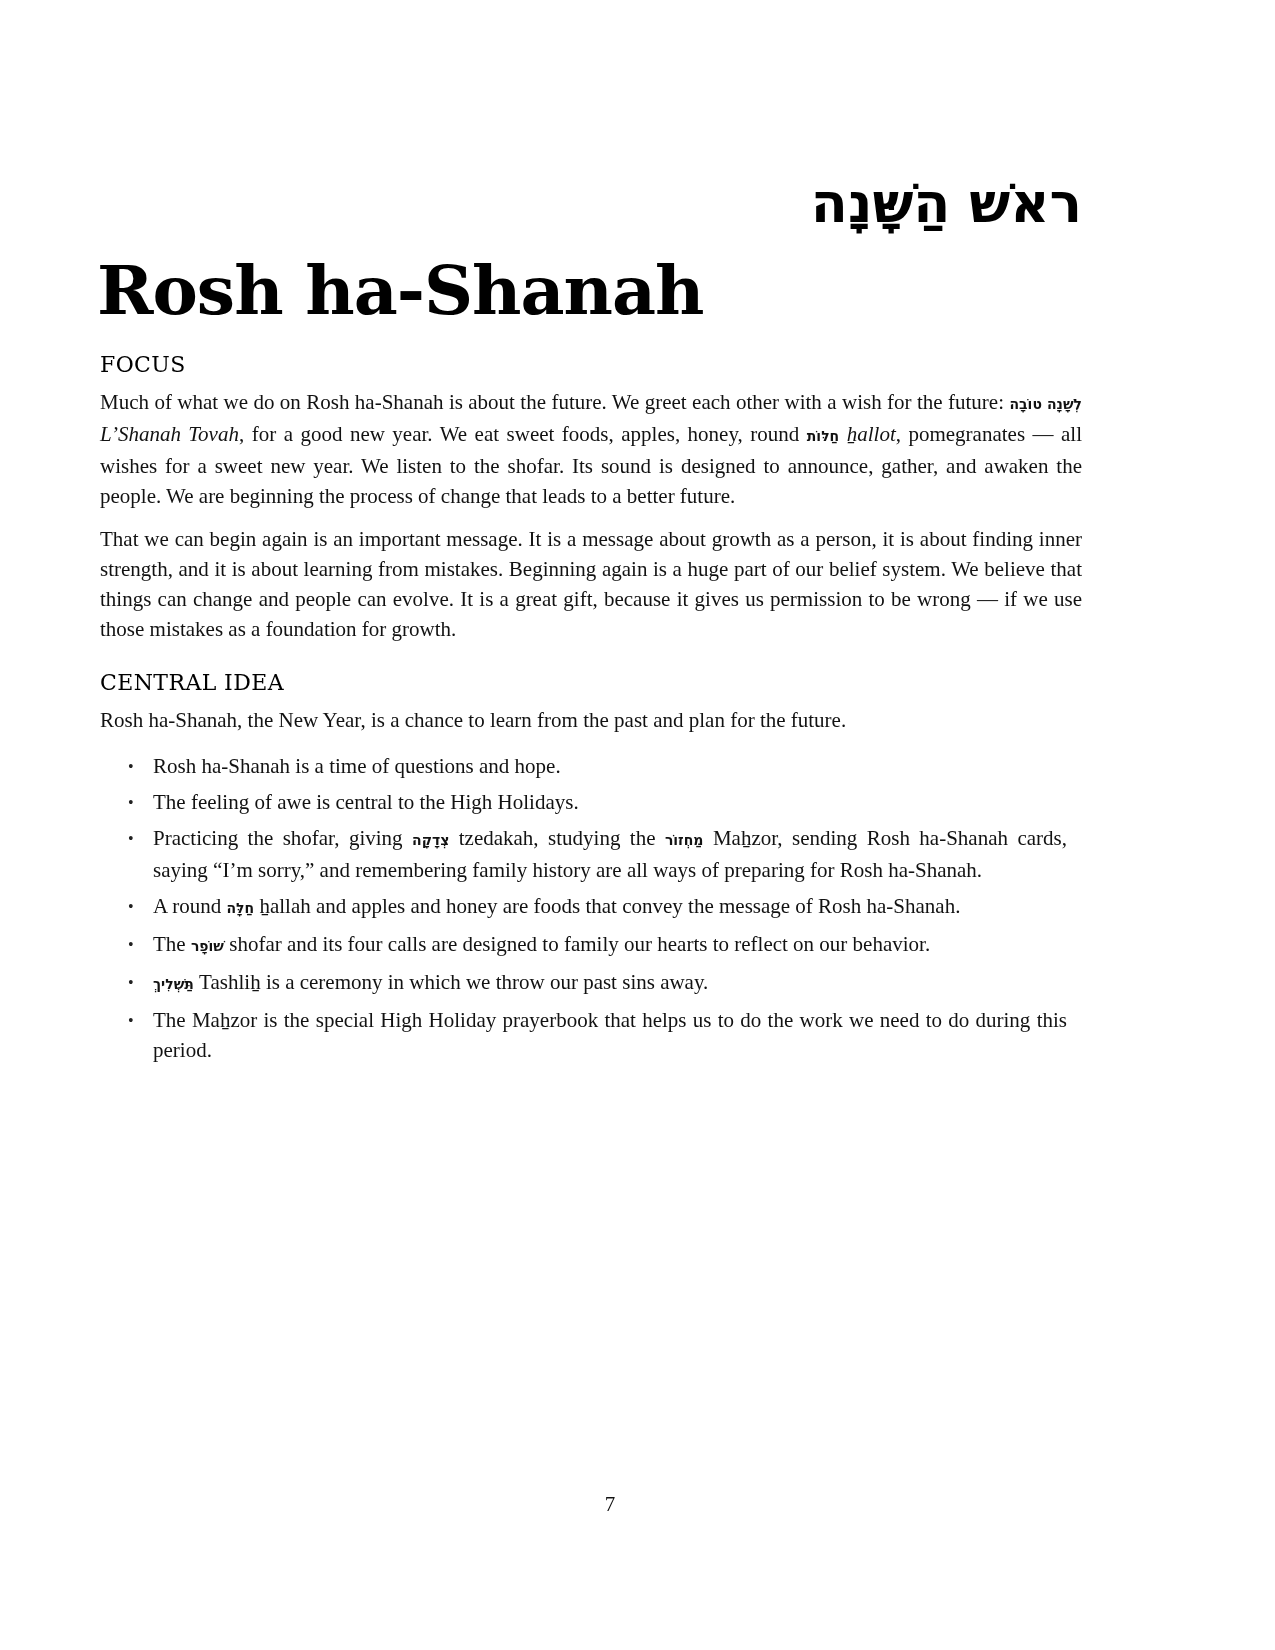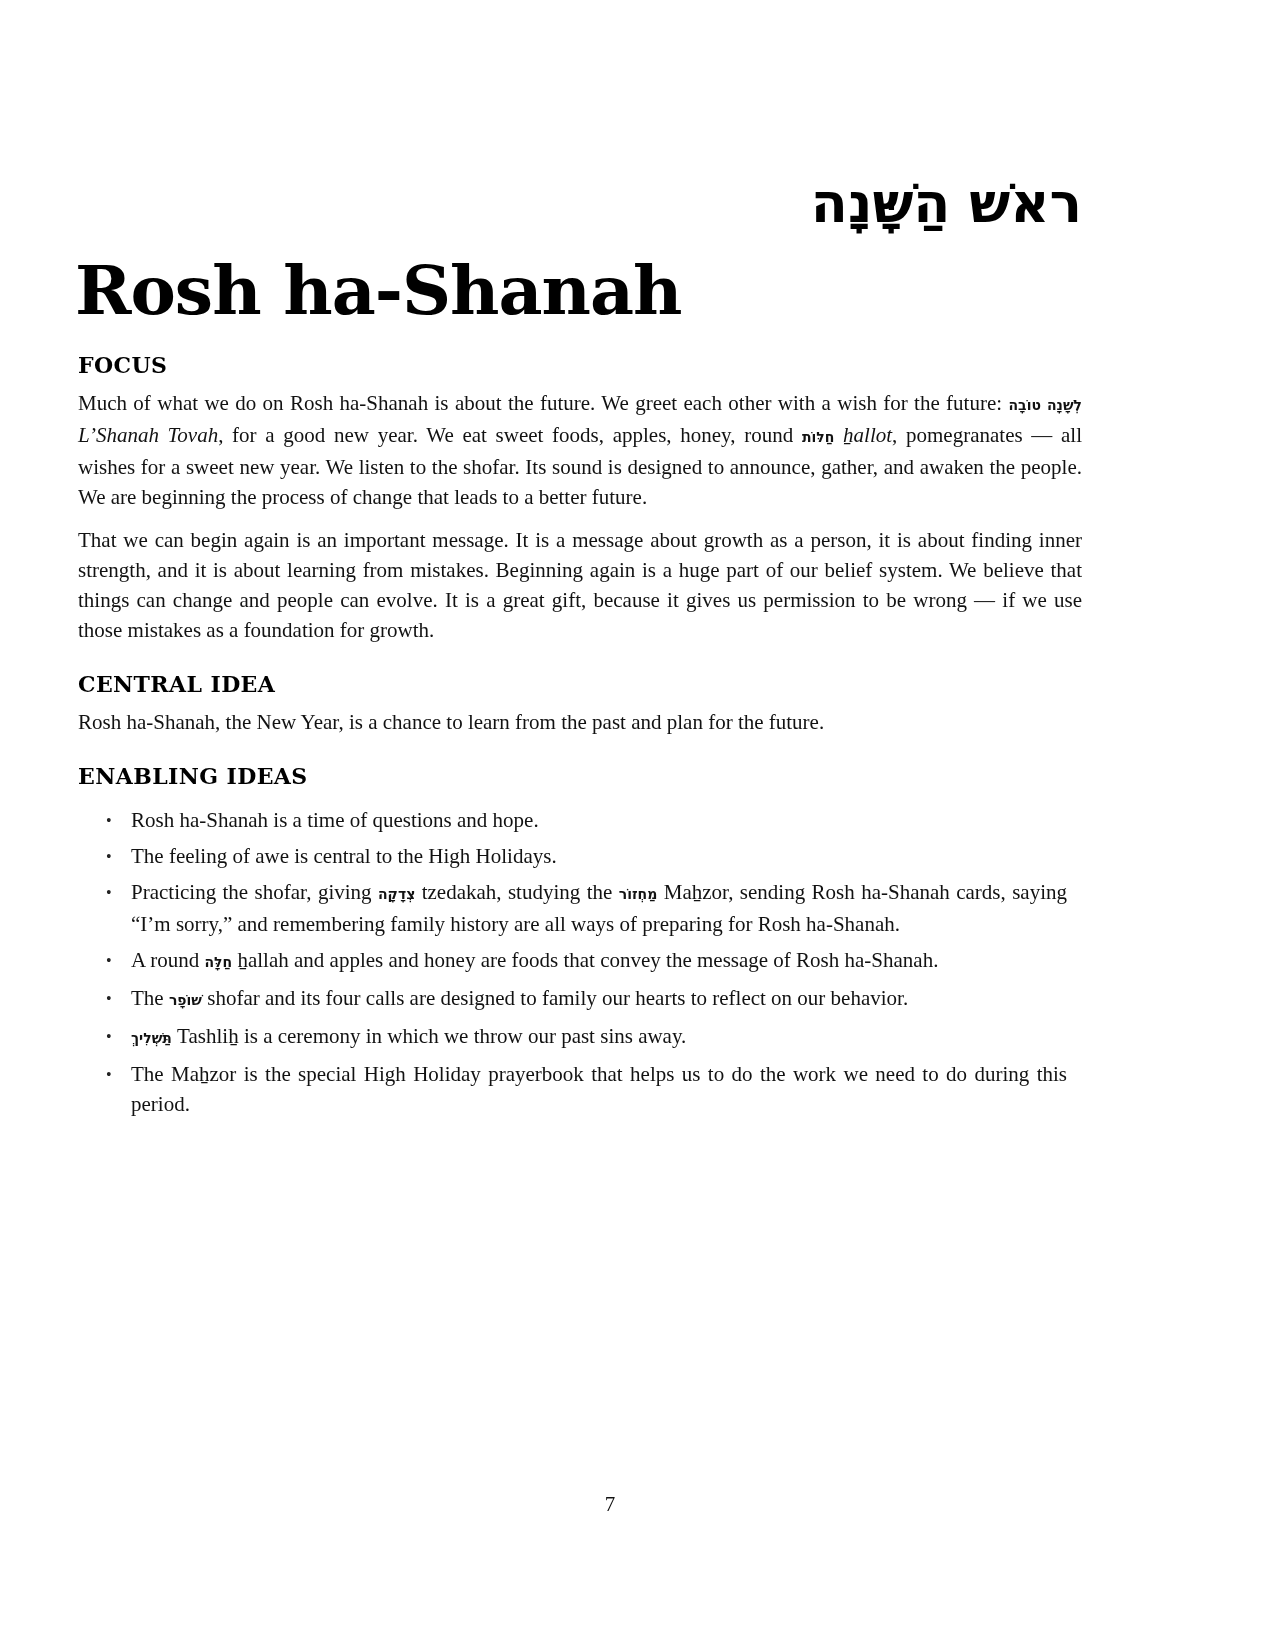--- a/index.html
+++ b/index.html
@@ -11,21 +11,21 @@
     width: 1275px;
     height: 1650px;
     position: relative;
     font-family: "Liberation Serif", serif;
     color: #121212;
   }
   .page {
     box-sizing: border-box;
     width: 1275px;
     height: 1650px;
-    padding: 0 193px 0 78px;
+    padding: 0 193px 0 100px;
     position: relative;
     overflow: hidden;
   }
   .hebrew-title {
     margin-top: 168px;
     text-align: right;
     direction: rtl;
     font-family: "DejaVu Sans", sans-serif;
     font-weight: bold;
     font-size: 54px;
@@ -36,21 +36,21 @@
     font-family: "DejaVu Serif", serif;
     font-weight: bold;
     font-size: 68px;
     line-height: 1.05;
     letter-spacing: -1px;
     margin: 14px 0 25px -3px;
     color: #000;
   }
   h2.sect-heading {
     font-family: "DejaVu Serif", serif;
-    font-weight: bold;
+    font-weight: normal;
     font-size: 22px;
     letter-spacing: 0.4px;
     margin: 26px 0 10px 0;
     color: #000;
   }
   .paras p {
     font-size: 21px;
     line-height: 30px;
     text-align: justify;
     margin: 0 0 13px 0;
@@ -112,21 +112,20 @@
   </section>
 
   <section>
     <h2 class="sect-heading">CENTRAL IDEA</h2>
     <div class="paras">
         <p><span>Rosh ha-Shanah, the New Year, is a chance to learn from the past and plan for the future.</span></p>
       </div>
   </section>
 
   <section>
-    <h2 class="sect-heading">ENABLING IDEAS</h2>
     <ul class="bullets">
         <li><span>Rosh ha-Shanah is a time of questions and hope.</span></li>
         <li><span>The feeling of awe is central to the High Holidays.</span></li>
         <li><span>Practicing the shofar, giving </span><span class="he" dir="rtl">צְדָקָה</span><span> tzedakah, studying the </span><span class="he" dir="rtl">מַחְזוֹר</span><span> Maẖzor, sending Rosh ha-Shanah cards, saying “I’m sorry,” and remembering family history are all ways of preparing for Rosh ha-Shanah.</span></li>
         <li><span>A round </span><span class="he" dir="rtl">חַלָּה</span><span> ẖallah and apples and honey are foods that convey the message of Rosh ha-Shanah.</span></li>
         <li><span>The </span><span class="he" dir="rtl">שׁוֹפָר</span><span> shofar and its four calls are designed to family our hearts to reflect on our behavior.</span></li>
         <li><span class="he" dir="rtl">תַּשְׁלִיךְ</span><span> Tashliẖ is a ceremony in which we throw our past sins away.</span></li>
         <li><span>The Maẖzor is the special High Holiday prayerbook that helps us to do the work we need to do during this period.</span></li>
       </ul>
   </section>

